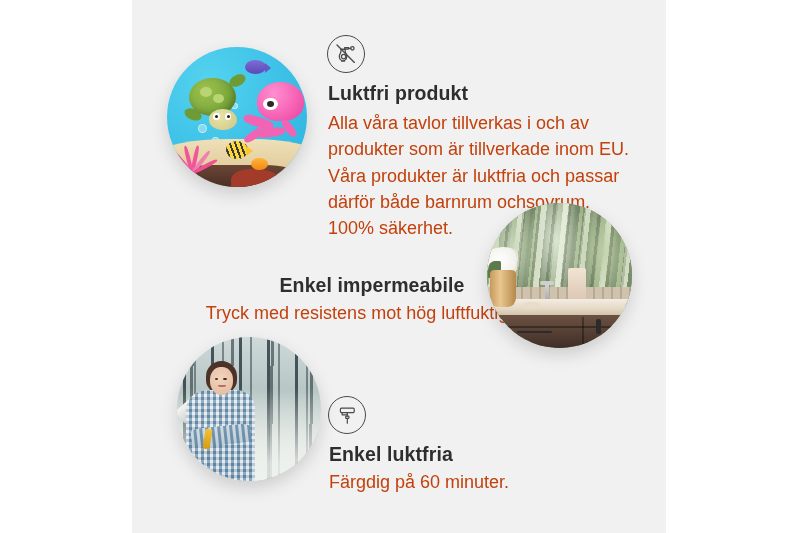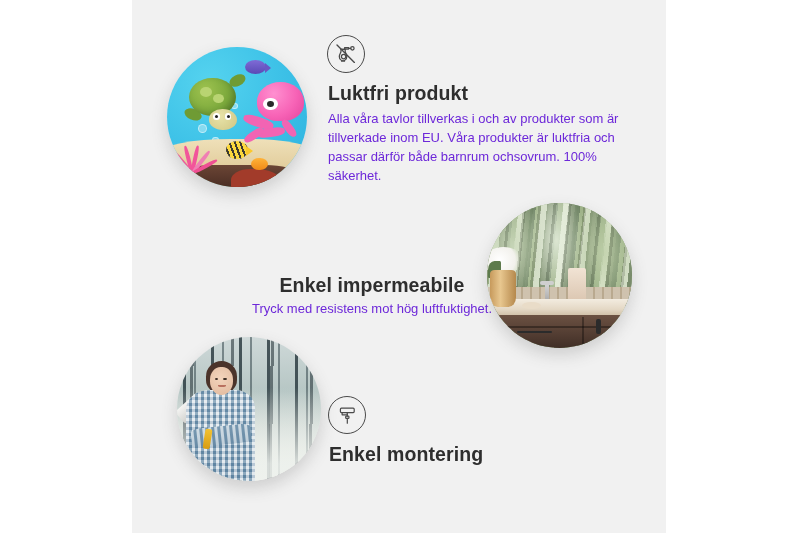--- a/index.html
+++ b/index.html
@@ -311,23 +311,23 @@
     display: flex; align-items: center; justify-content: center;
     box-sizing: border-box;
   }
   .feature .title{
     font-size: 19.5px;
     font-weight: 600;
     color: #2e2e2e;
     letter-spacing: .1px;
   }
   .feature .desc{
-    font-size: 13px;
+    font-size: 18px;
     line-height: 1.46;
-    color: #6d28d9;
+    color: #c2410c;
   }
 
   
   #feature-odor{ left: 195px; top: 35px; width: 310px; text-align: left; }
   #feature-odor .title{ margin: 9px 0 5px 1px; }
   #feature-odor .desc{ margin: 0 0 0 1px; }
 
   
   #feature-waterproof{ left: 20px; top: 228px; width: 440px; text-align: center; }
   #feature-waterproof .icon-wrap{ display:flex; justify-content:flex-end; padding-right: 20px; }
@@ -454,17 +454,18 @@
     <div class="feature" id="feature-mounting">
       <div class="icon-circle">
         <svg width="23" height="23" viewBox="0 0 24 24" fill="none" stroke="#4a4a4a" stroke-width="1.25" stroke-linecap="round" stroke-linejoin="round">
           <rect x="4.6" y="4.4" width="14.4" height="4.6" rx="1.1"></rect>
           <path d="M6.4 9.0v2.3h5.4"></path>
           <path d="M11.8 9.6v3.0"></path>
           <rect x="10.1" y="12.6" width="3.4" height="2.4" rx="0.7"></rect>
           <path d="M11.8 15.0v5.0"></path>
         </svg>
       </div>
-      <div class="title">Enkel montering</div>
+      <div class="title">Enkel luktfria</div>
+      <div class="desc">Färgdig på 60 minuter.</div>
     </div>
 
   </div>
 </div>
 
 </body></html>

